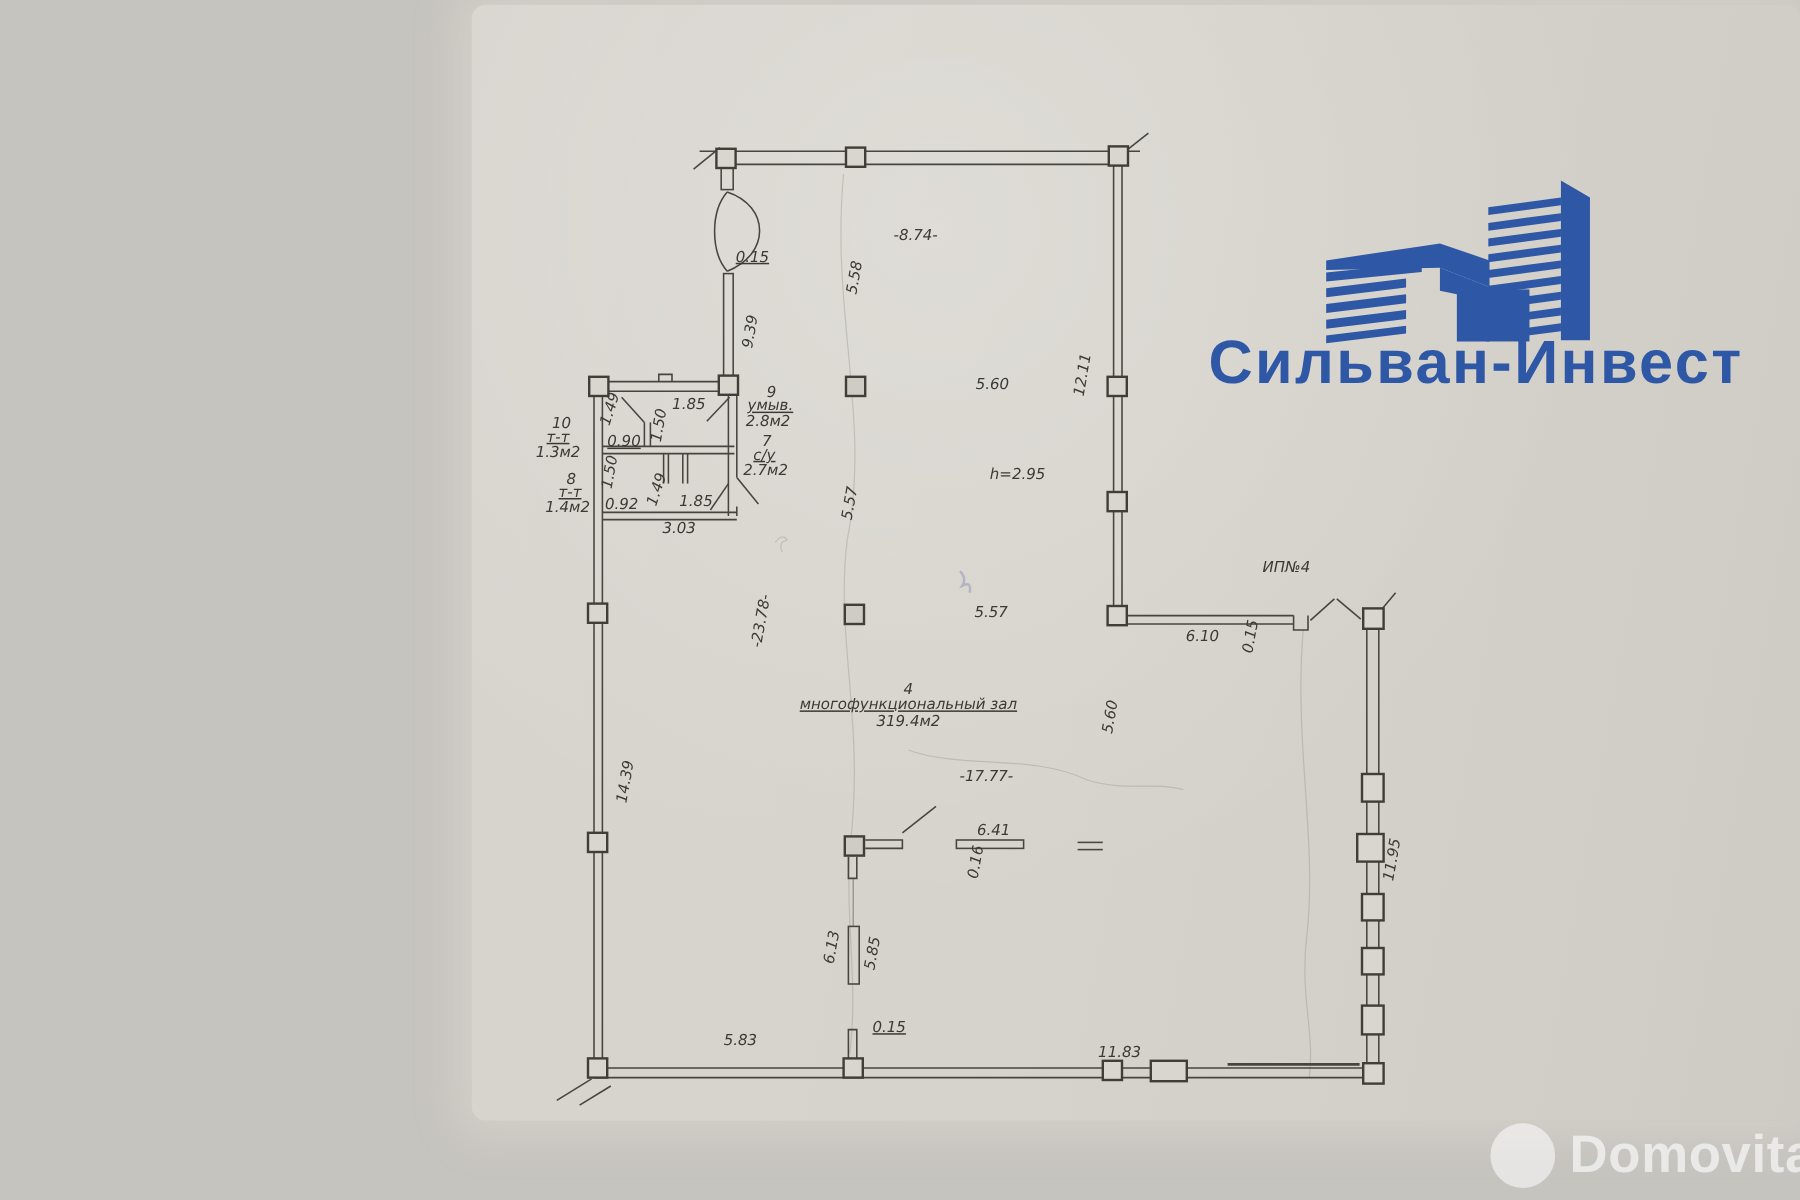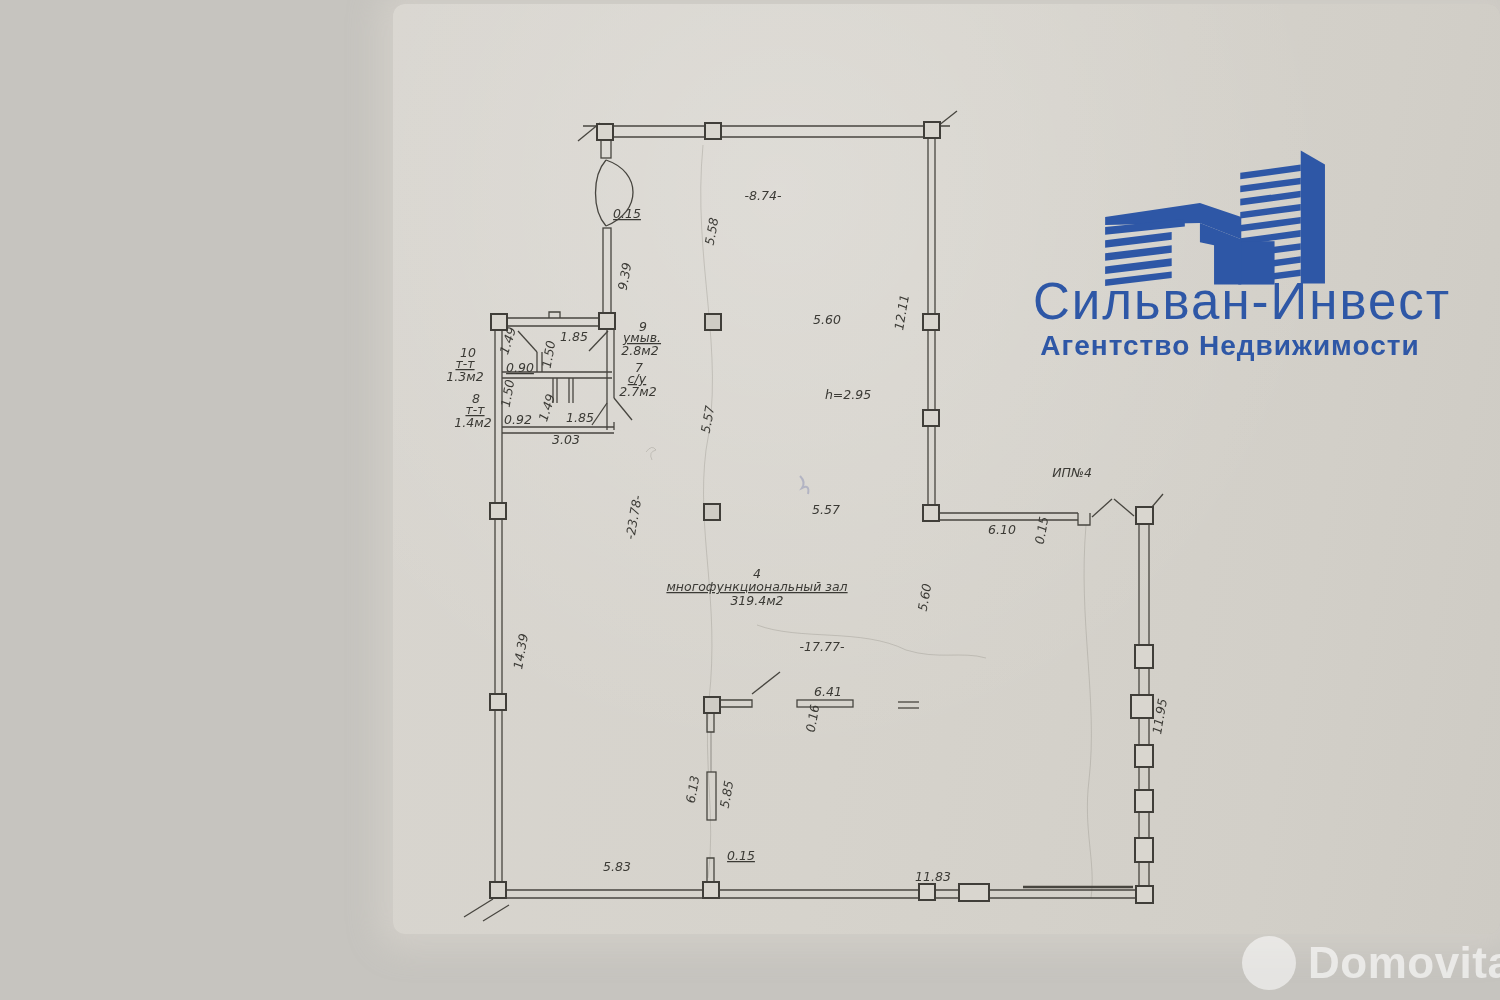--- a/index.html
+++ b/index.html
@@ -34,23 +34,23 @@
   .walls .thin{stroke-width:1;}
   .walls .crease{stroke:#8f8c84;stroke-width:1;opacity:0.35;}
   .walls .smudge{stroke:#6a74a8;stroke-width:2;opacity:0.35;}
 
   .logo{
     position:absolute;left:975px;top:140px;width:510px;height:225px;
     color:#2e57a6;text-align:center;
   }
   .logo-icon{position:absolute;left:112px;top:2px;width:242px;height:152px;}
   .logo-title{
-    position:absolute;left:12px;top:132px;width:510px;
+    position:absolute;left:0;top:132px;width:510px;
     font-family:"Liberation Sans", sans-serif;
-    font-weight:400;font-size:51px;letter-spacing:2px;
+    font-weight:700;font-size:51px;letter-spacing:2px;
     color:#2e57a6;white-space:nowrap;
   }
   .logo-subtitle{
     position:absolute;left:0;top:190px;width:510px;
     font-family:"Liberation Sans", sans-serif;
     font-weight:700;font-size:28px;letter-spacing:1px;
     color:#2e57a6;white-space:nowrap;
   }
   .watermark{
     position:absolute;left:1242px;top:930px;height:66px;width:258px;
@@ -252,19 +252,18 @@
       <polygon points="112,80 153,96 153,141 126,141 126,102 112,99"></polygon>
 
       <polygon points="18,84 97,76 97,83.5 18,91.5"></polygon>
       <polygon points="18,97 84,89 84,96.5 18,104.5"></polygon>
       <polygon points="18,110 84,102 84,109.5 18,117.5"></polygon>
       <polygon points="18,123 84,115 84,122.5 18,130.5"></polygon>
       <polygon points="18,136 84,128 84,134.5 18,142.5"></polygon>
     </g>
   </svg>
   <div class="logo-title">Сильван-Инвест</div>
-  <div class="logo-subtitle">Агентство Недвижимости</div>
 </div>
 
 <div class="watermark">
   <span class="wm-circle"></span>
   <span class="wm-text">Domovita</span>
 </div>
 
 </body></html>

